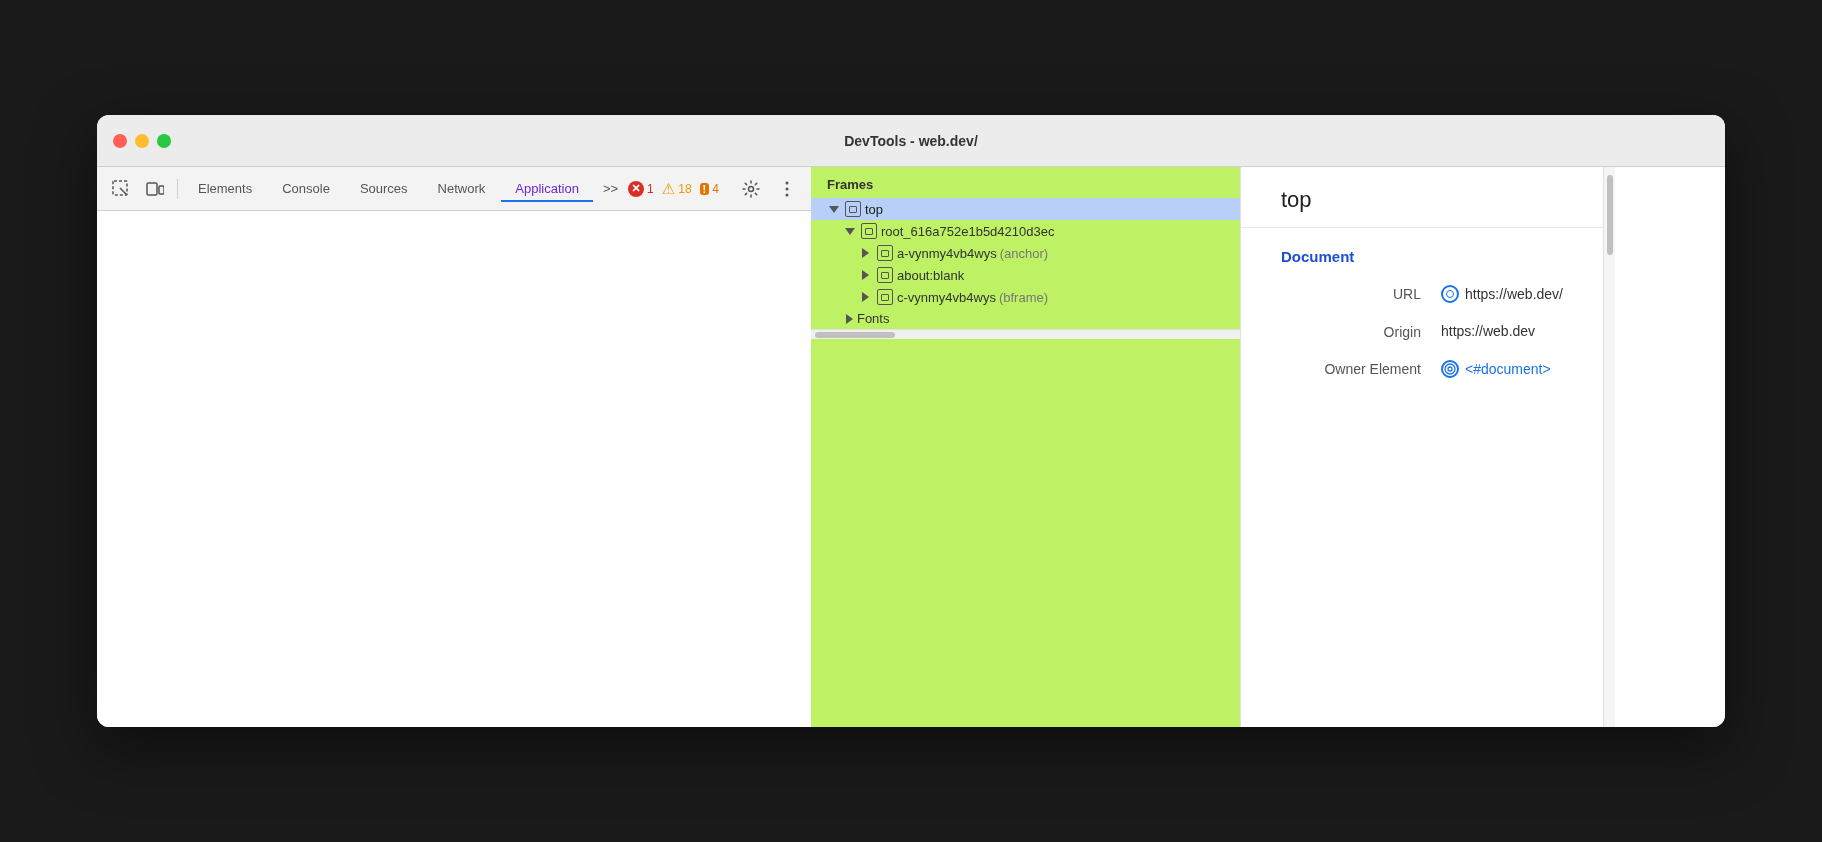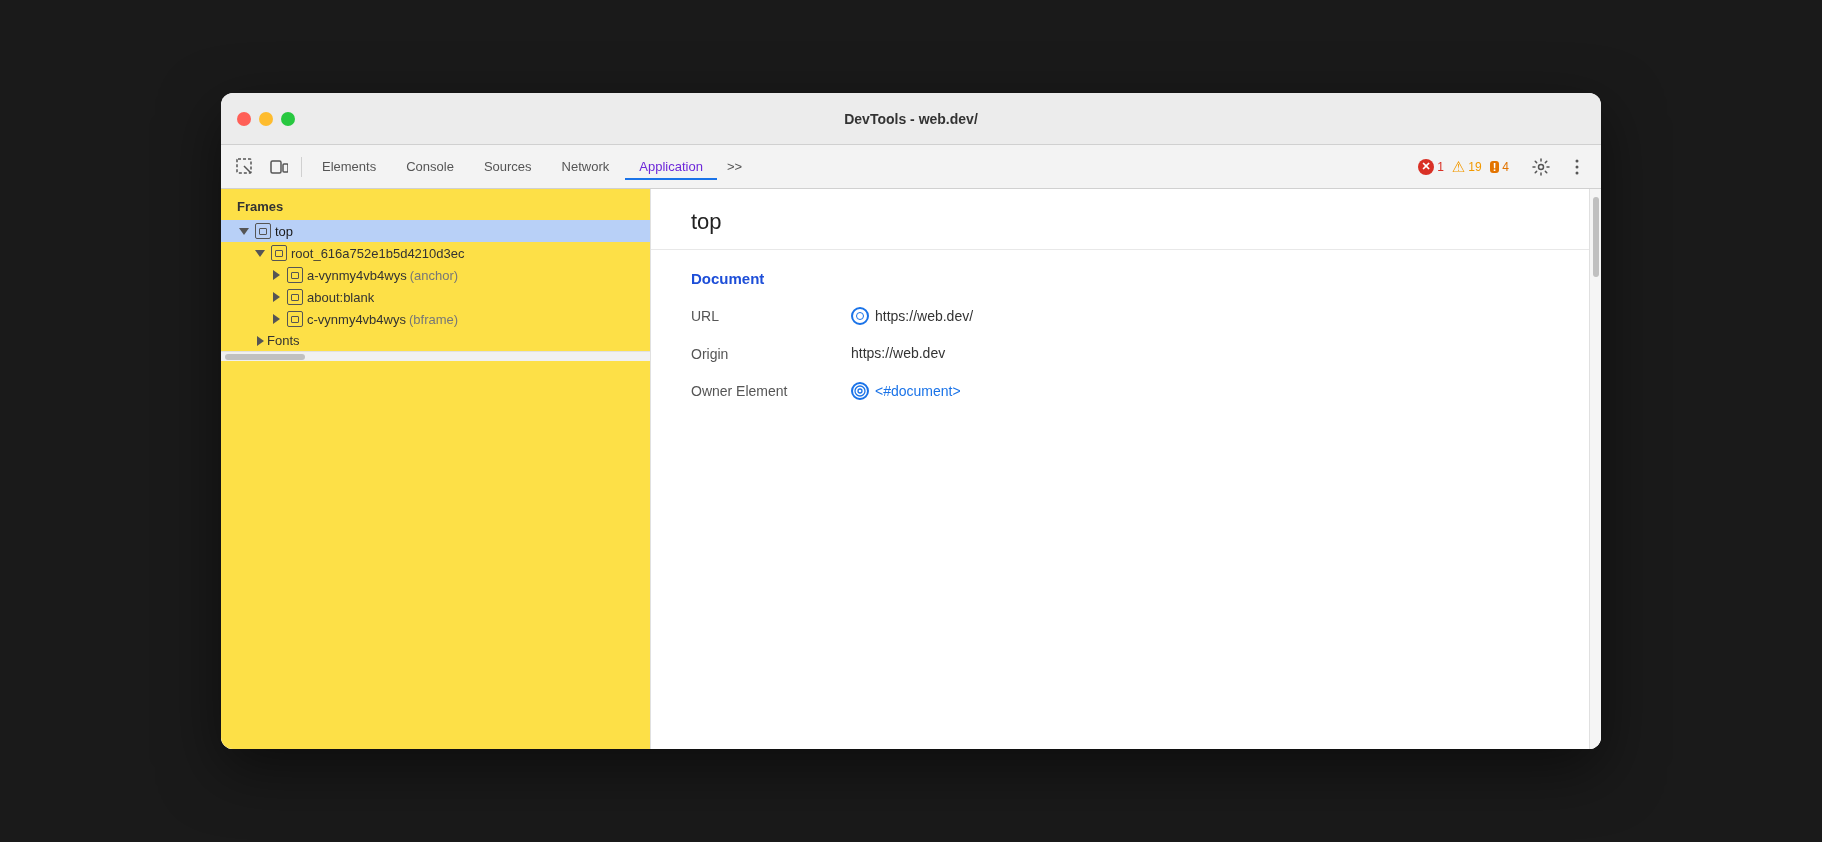--- a/index.html
+++ b/index.html
@@ -5,21 +5,21 @@
     * { box-sizing: border-box; margin: 0; padding: 0; }
     body {
       background: #1a1a1a;
       display: flex;
       justify-content: center;
       align-items: center;
       min-height: 100vh;
       font-family: -apple-system, BlinkMacSystemFont, 'Segoe UI', sans-serif;
     }
     .window {
-      width: 1380px;
+      width: 1628px;
       background: #f0f0f0;
       border-radius: 12px;
       overflow: hidden;
       box-shadow: 0 20px 60px rgba(0,0,0,0.5);
     }
     .title-bar {
       background: #ececec;
       height: 52px;
       display: flex;
       align-items: center;
@@ -43,21 +43,20 @@
     .btn-close { background: #ff5f57; }
     .btn-minimize { background: #febc2e; }
     .btn-maximize { background: #28c840; }
     .title-bar-title {
       font-size: 14px;
       font-weight: 600;
       color: #333;
     }
     .devtools-body {
       display: flex;
-      flex-direction: column;
       background: #ffffff;
     }
     .toolbar {
       display: flex;
       align-items: center;
       background: #f3f3f3;
       border-bottom: 1px solid #d0d0d0;
       height: 44px;
       padding: 0 8px;
       gap: 2px;
@@ -146,21 +145,21 @@
       font-weight: bold;
     }
     .icon-error { background: #d93025; color: white; }
     .main-content {
       display: flex;
       height: 560px;
     }
     .sidebar {
       width: 430px;
       border-right: 1px solid #e0e0e0;
-      background: #fde047;
+      background: #bef264;
       overflow-y: auto;
       flex-shrink: 0;
     }
     .sidebar-section-title {
       font-size: 13px;
       font-weight: 600;
       color: #333;
       padding: 10px 16px 6px;
     }
     .tree-item {
@@ -234,20 +233,21 @@
       color: #1d4ed8;
       margin-bottom: 20px;
     }
     .detail-row {
       display: flex;
       align-items: flex-start;
       margin-bottom: 20px;
     }
     .detail-label {
       width: 160px;
+      text-align: right;
       font-size: 14px;
       color: #555;
       flex-shrink: 0;
       padding-right: 20px;
       padding-top: 1px;
     }
     .detail-value {
       font-size: 14px;
       color: #333;
       display: flex;
@@ -374,21 +374,21 @@
         <div class="tab-more">&gt;&gt;</div>
       </div>
 
       <div class="toolbar-right">
         <div class="badge-error">
           <span class="badge-icon icon-error">✕</span>
           <span>1</span>
         </div>
         <div class="badge-warning" style="margin-left: 4px;">
           <span style="font-size: 15px;">⚠</span>
-          <span>19</span>
+          <span>18</span>
         </div>
         <div class="badge-info" style="margin-left: 4px;">
           <span style="background:#e37400; color:white; border-radius:3px; padding: 0 3px; font-size:11px; font-weight:bold;">!</span>
           <span>4</span>
         </div>
         <div style="width: 8px;"></div>
         <div class="toolbar-icon" title="Settings">
           <svg width="18" height="18" viewBox="0 0 18 18" fill="none">
             <circle cx="9" cy="9" r="2.5" stroke="#555" stroke-width="1.5"></circle>
             <path d="M9 1v2M9 15v2M1 9h2M15 9h2M3.22 3.22l1.41 1.41M13.36 13.36l1.41 1.41M3.22 14.78l1.41-1.41M13.36 4.64l1.41-1.41" stroke="#555" stroke-width="1.5" stroke-linecap="round"></path>

